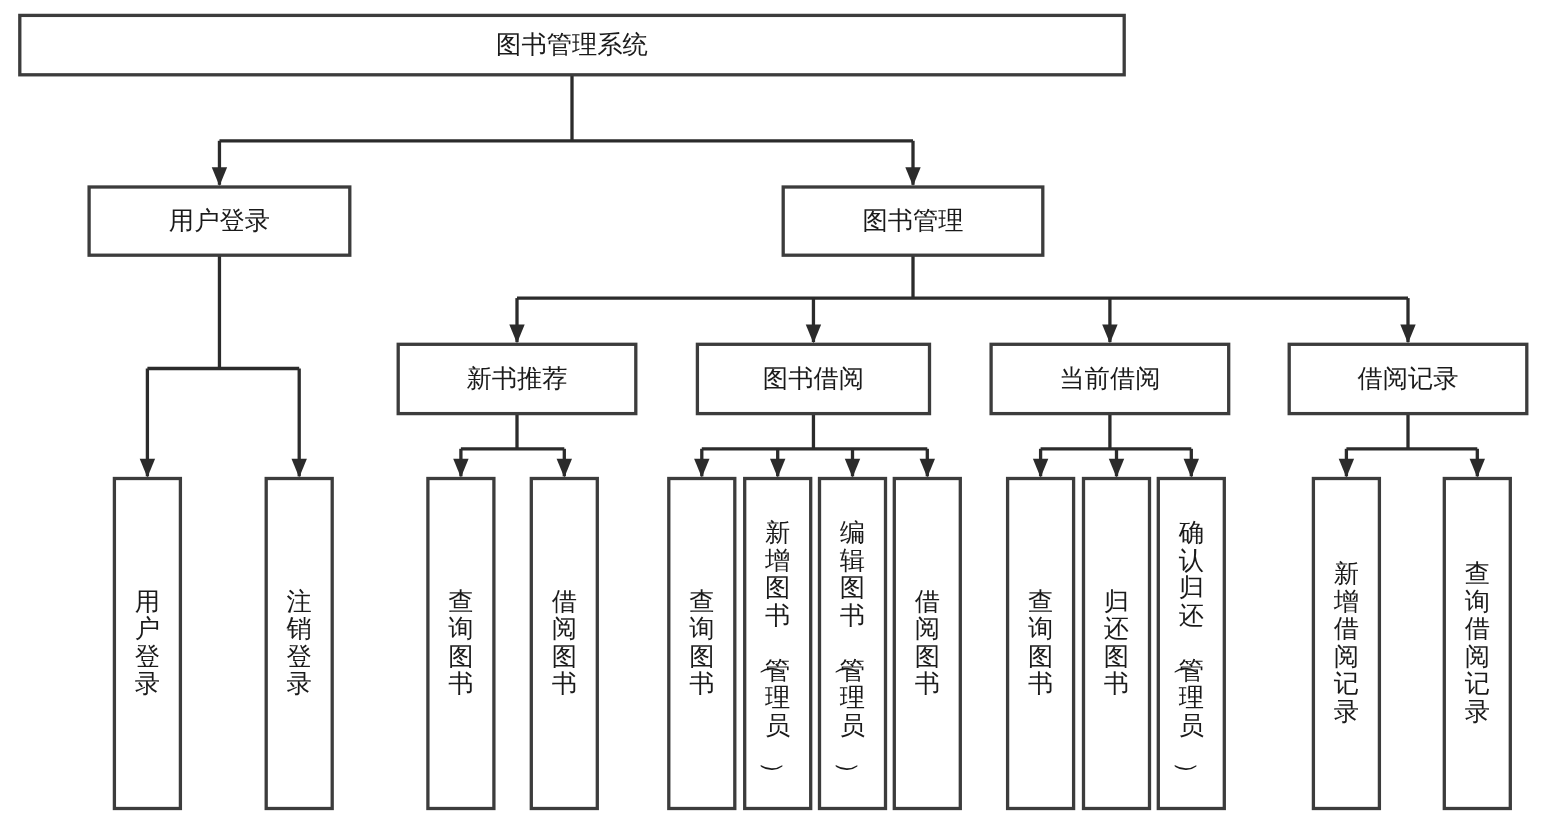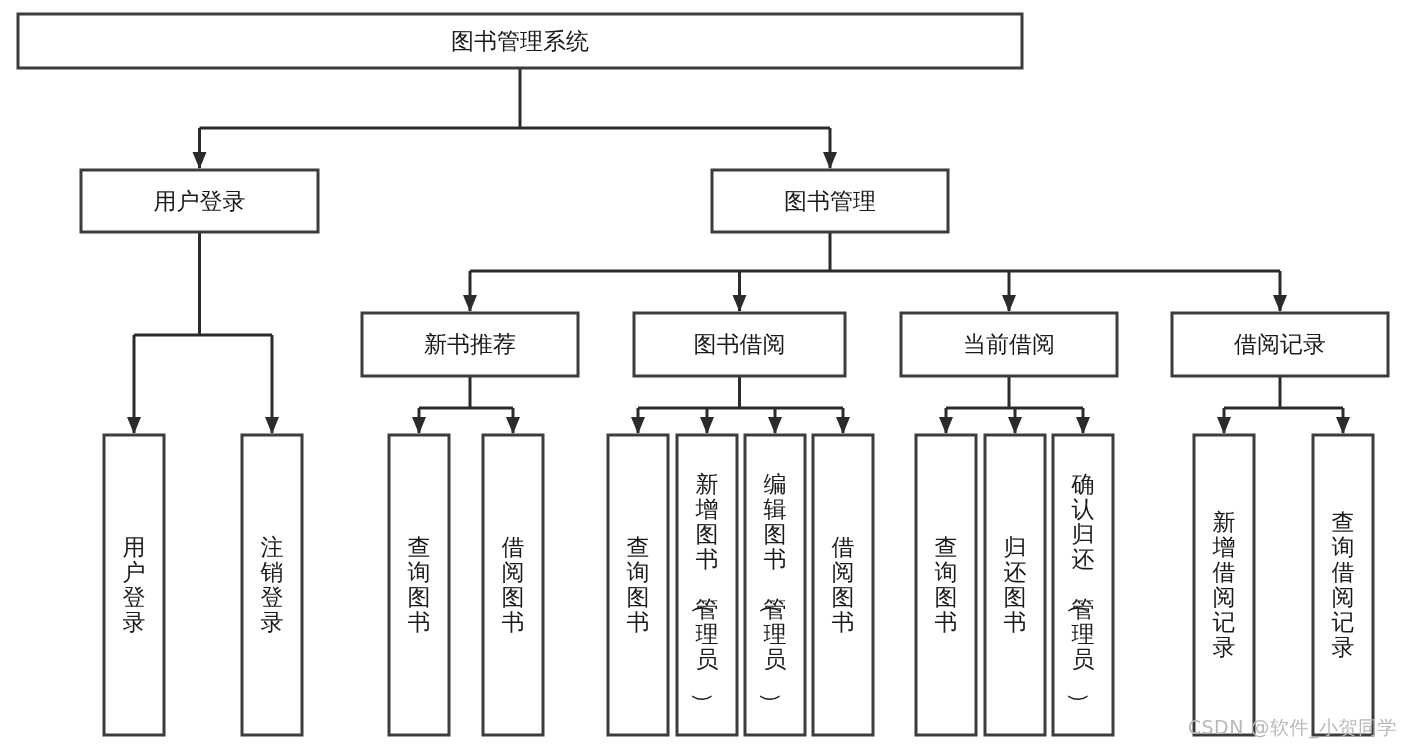--- a/index.html
+++ b/index.html
@@ -200,14 +200,13 @@
         <g>
           <rect x="1194" y="435" width="60" height="300" class="node-box"></rect>
           <text x="1224" y="529.5" class="node-label-v"><tspan x="1224" dy="0">新</tspan><tspan x="1224" dy="25">增</tspan><tspan x="1224" dy="25">借</tspan><tspan x="1224" dy="25">阅</tspan><tspan x="1224" dy="25">记</tspan><tspan x="1224" dy="25">录</tspan></text>
         </g>
         <g>
           <rect x="1313" y="435" width="60" height="300" class="node-box"></rect>
           <text x="1343" y="529.5" class="node-label-v"><tspan x="1343" dy="0">查</tspan><tspan x="1343" dy="25">询</tspan><tspan x="1343" dy="25">借</tspan><tspan x="1343" dy="25">阅</tspan><tspan x="1343" dy="25">记</tspan><tspan x="1343" dy="25">录</tspan></text>
         </g>
       </g>
   </svg>
-  <div class="watermark-text">CSDN @软件_小贺同学</div>
 </div>
 
 </body></html>

